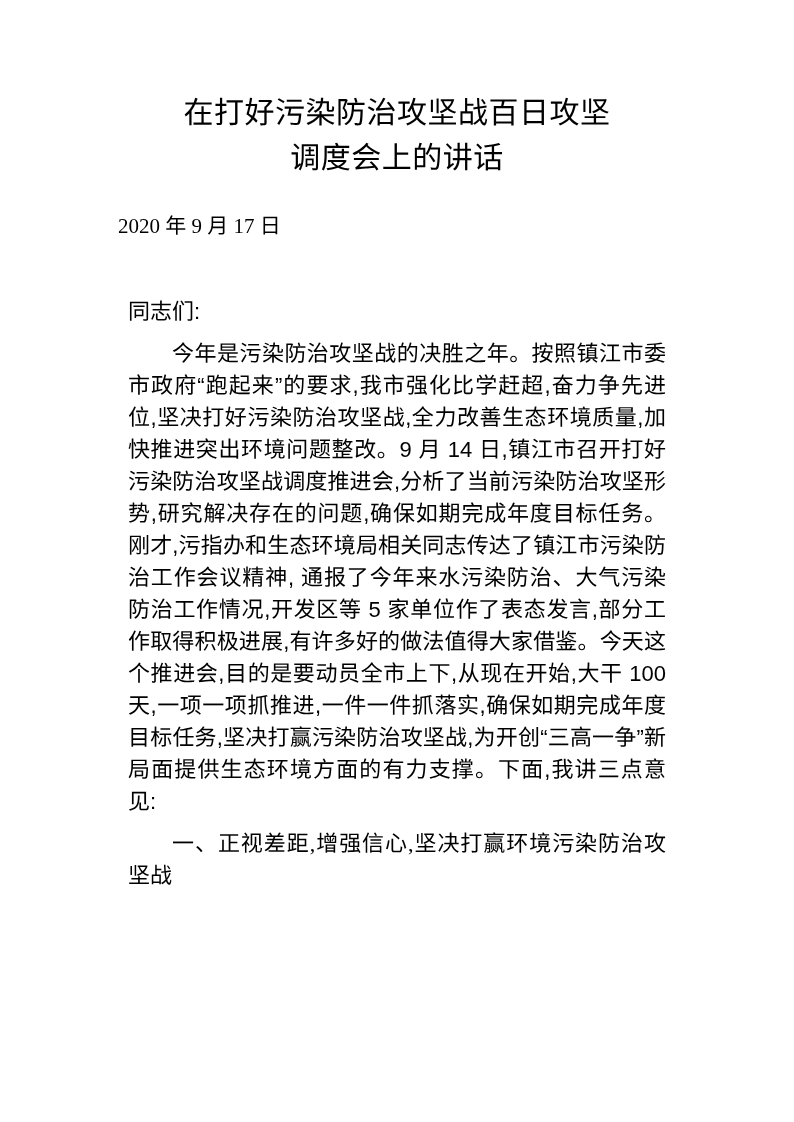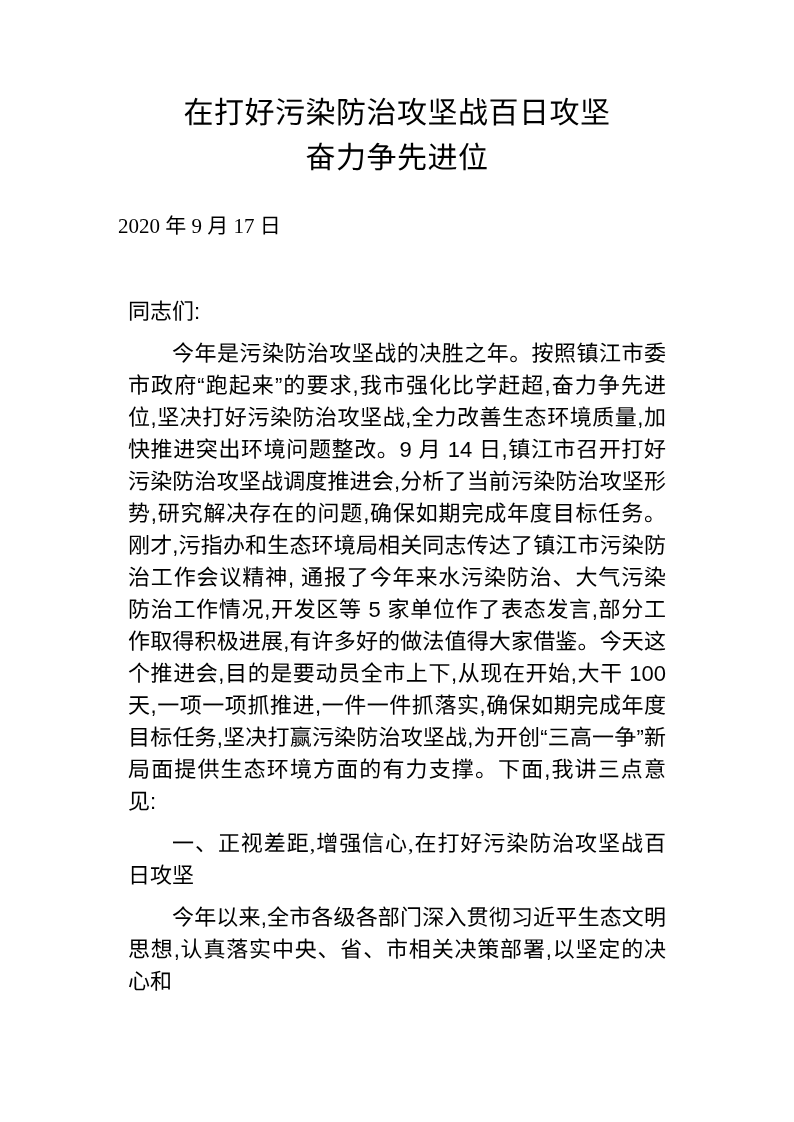--- a/index.html
+++ b/index.html
@@ -53,28 +53,27 @@
     font-weight: normal;
   }
 </style>
 </head>
 <body>
 
 <div class="page">
 
   <h1 class="doc-title">
     <span style="display:block">在打好污染防治攻坚战百日攻坚</span>
-    <span style="display:block">奋力争先进位</span>
+    <span style="display:block">调度会上的讲话</span>
   </h1>
 
   <div class="doc-date">2020 年 9 月 17 日</div>
 
   <div class="doc-body">
     <p>同志们:</p>
 
     <p class="indent">今年是污染防治攻坚战的决胜之年。按照镇江市委市政府“跑起来”的要求,我市强化比学赶超,奋力争先进位,坚决打好污染防治攻坚战,全力改善生态环境质量,加快推进突出环境问题整改。9 月 14 日,镇江市召开打好污染防治攻坚战调度推进会,分析了当前污染防治攻坚形势,研究解决存在的问题,确保如期完成年度目标任务。刚才,污指办和生态环境局相关同志传达了镇江市污染防治工作会议精神, 通报了今年来水污染防治、大气污染防治工作情况,开发区等 5 家单位作了表态发言,部分工作取得积极进展,有许多好的做法值得大家借鉴。今天这个推进会,目的是要动员全市上下,从现在开始,大干 100 天,一项一项抓推进,一件一件抓落实,确保如期完成年度目标任务,坚决打赢污染防治攻坚战,为开创“三高一争”新局面提供生态环境方面的有力支撑。下面,我讲三点意见:</p>
 
-    <p class="indent serif-heading">一、正视差距,增强信心,在打好污染防治攻坚战百日攻坚</p>
+    <p class="indent serif-heading">一、正视差距,增强信心,坚决打赢环境污染防治攻坚战</p>
 
-    <p class="indent">今年以来,全市各级各部门深入贯彻习近平生态文明思想,认真落实中央、省、市相关决策部署,以坚定的决心和</p>
   </div>
 
 </div>
 
 </body></html>

